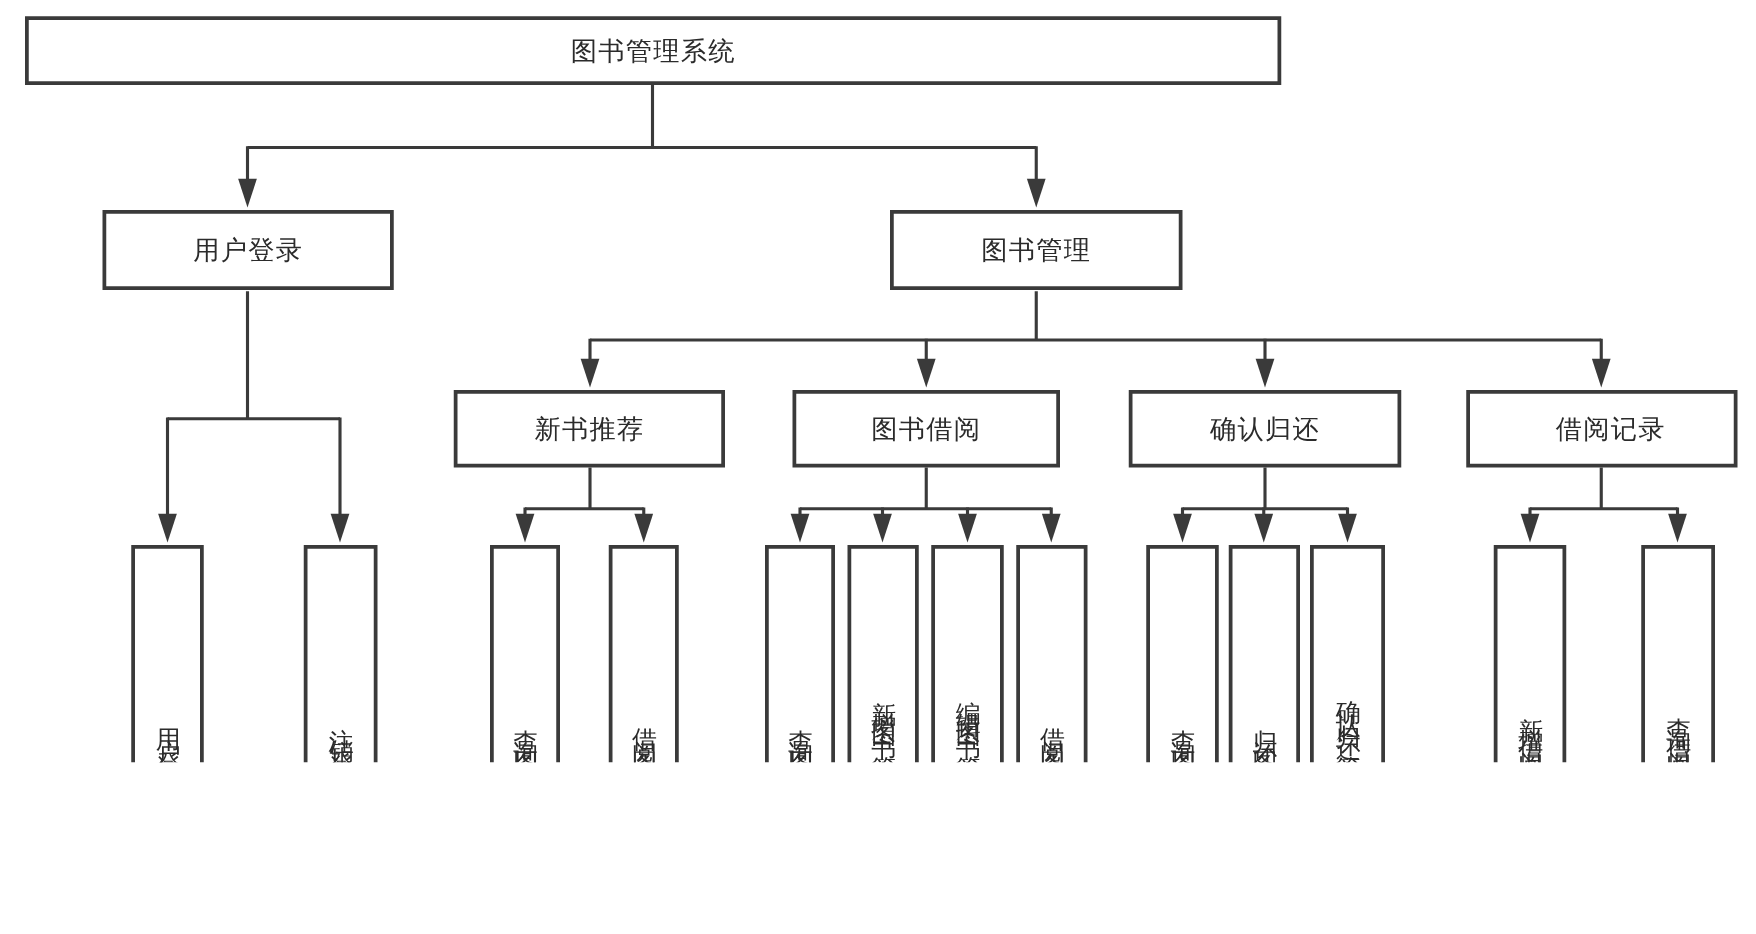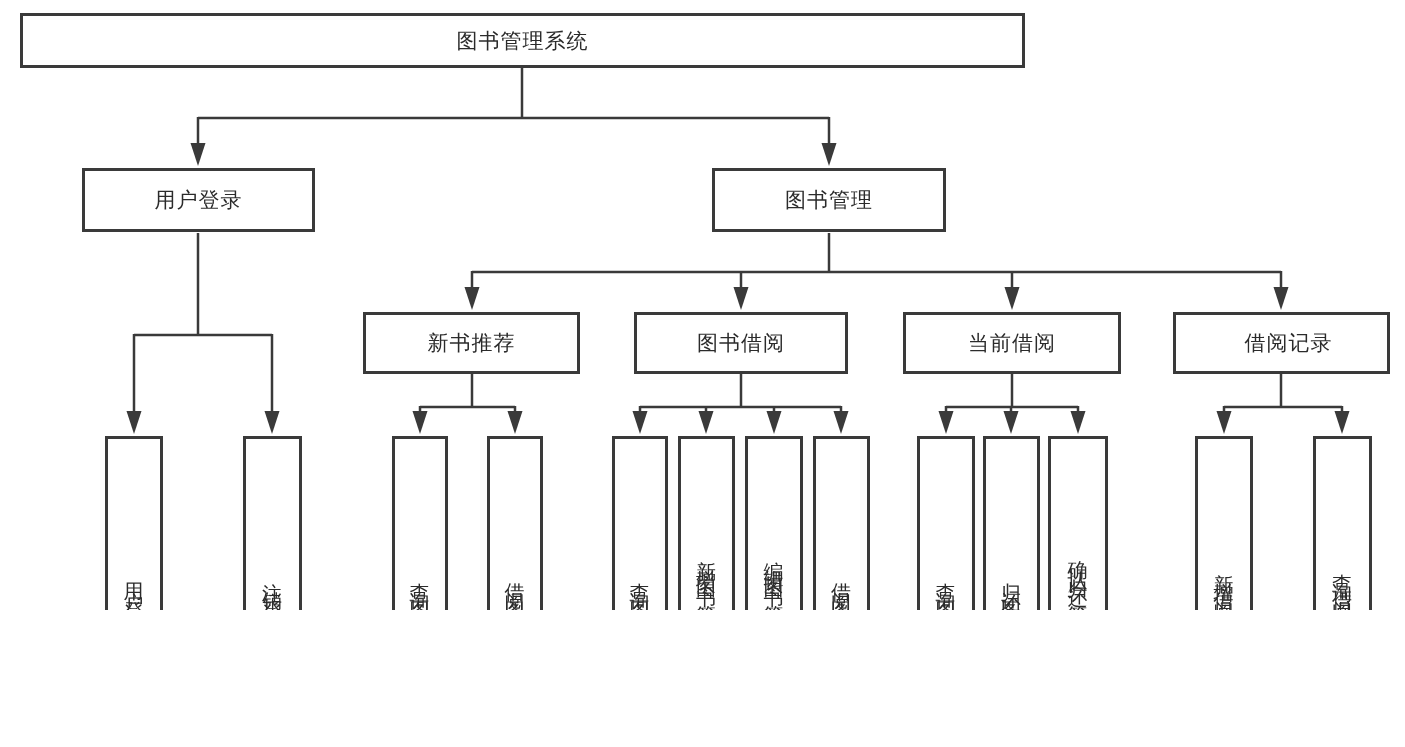--- a/index.html
+++ b/index.html
@@ -128,21 +128,21 @@
     </g>
   </svg>
 
   <div class="node hnode" style="left:20px; top:13px; width:1005px; height:55px;">图书管理系统</div>
 
   <div class="node hnode" style="left:82px; top:168px; width:233px; height:64px;">用户登录</div>
   <div class="node hnode" style="left:712px; top:168px; width:234px; height:64px;">图书管理</div>
 
   <div class="node hnode" style="left:634px; top:312px; width:214px; height:62px;">图书借阅</div>
   <div class="node hnode" style="left:363px; top:312px; width:217px; height:62px;">新书推荐</div>
-  <div class="node hnode" style="left:903px; top:312px; width:218px; height:62px;">当前借阅</div>
+  <div class="node hnode" style="left:903px; top:312px; width:218px; height:62px;">确认归还</div>
   <div class="node hnode" style="left:1173px; top:312px; width:217px; height:62px;padding-left:14px;">借阅记录</div>
 
   <div class="node vnode" style="left:105px; top:436px; width:58px; height:298px;">
     <span>用户登录</span>
   </div>
   <div class="node vnode" style="left:243px; top:436px; width:59px; height:298px;">
     <span>注销登录</span>
   </div>
 
   <div class="node vnode" style="left:392px; top:436px; width:56px; height:298px;">

